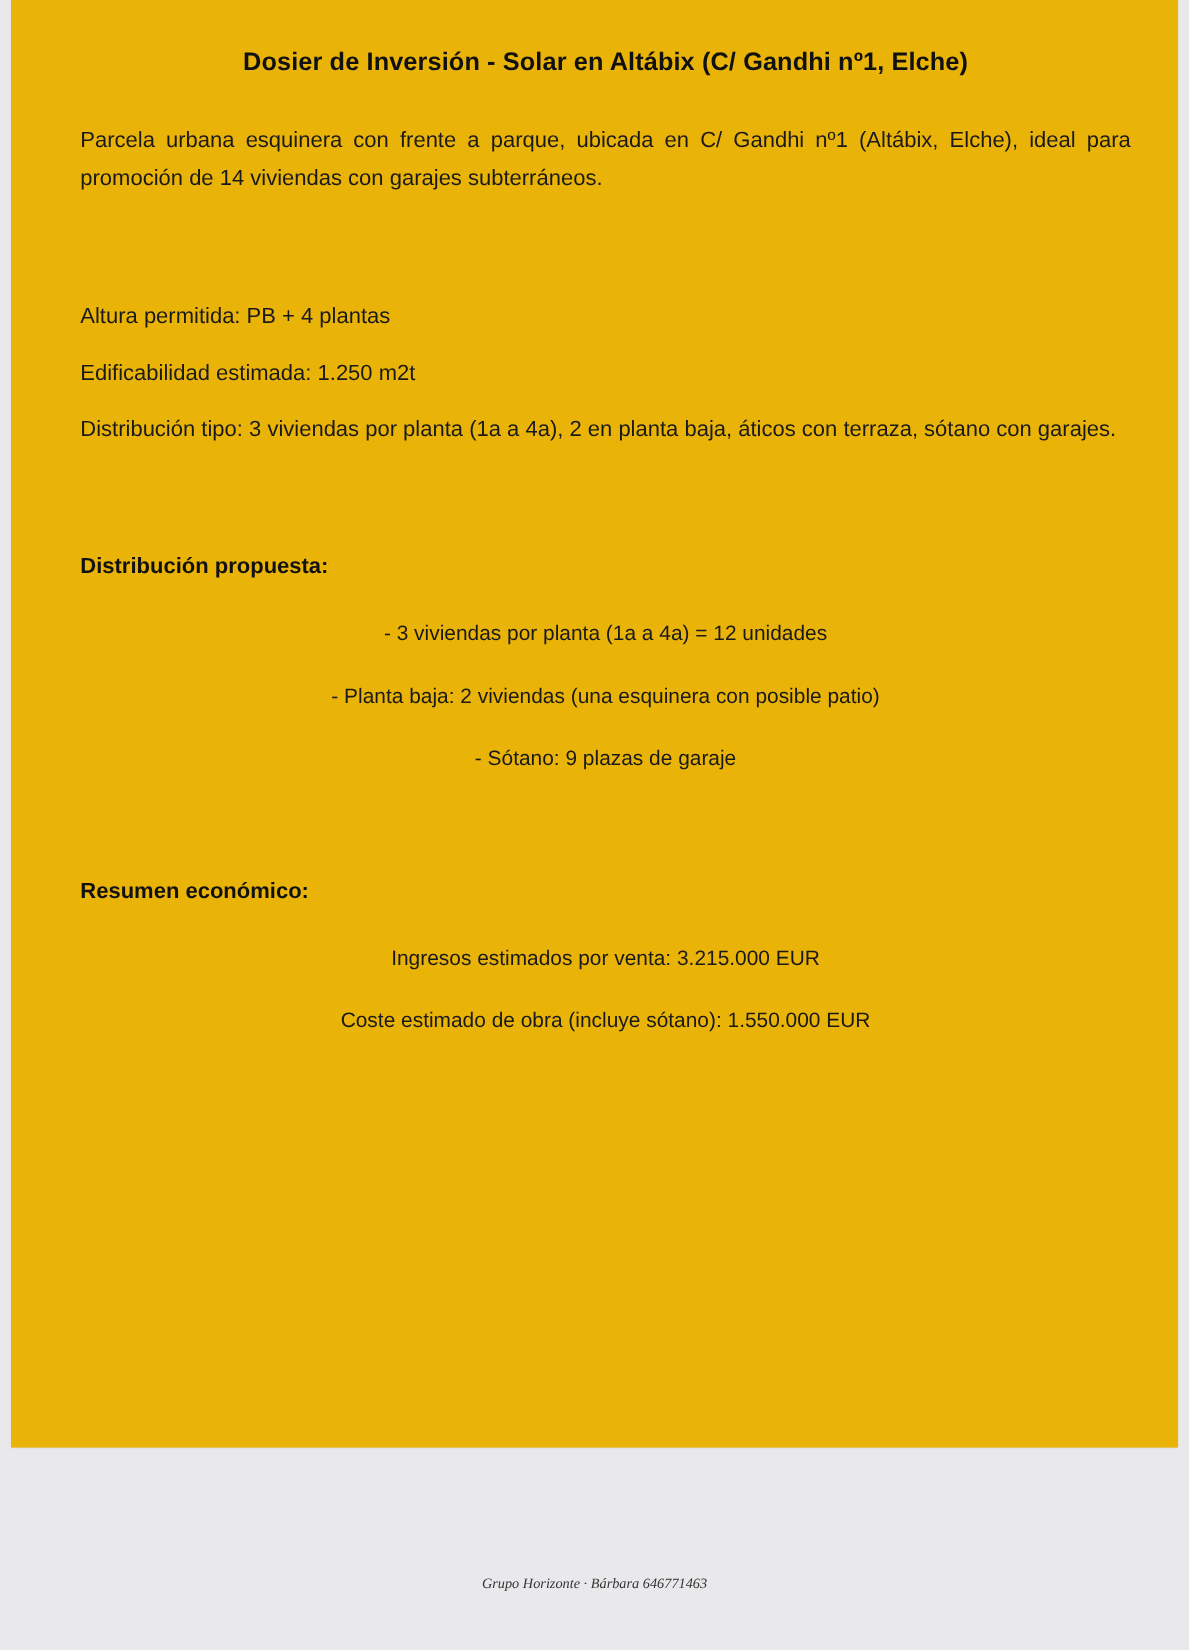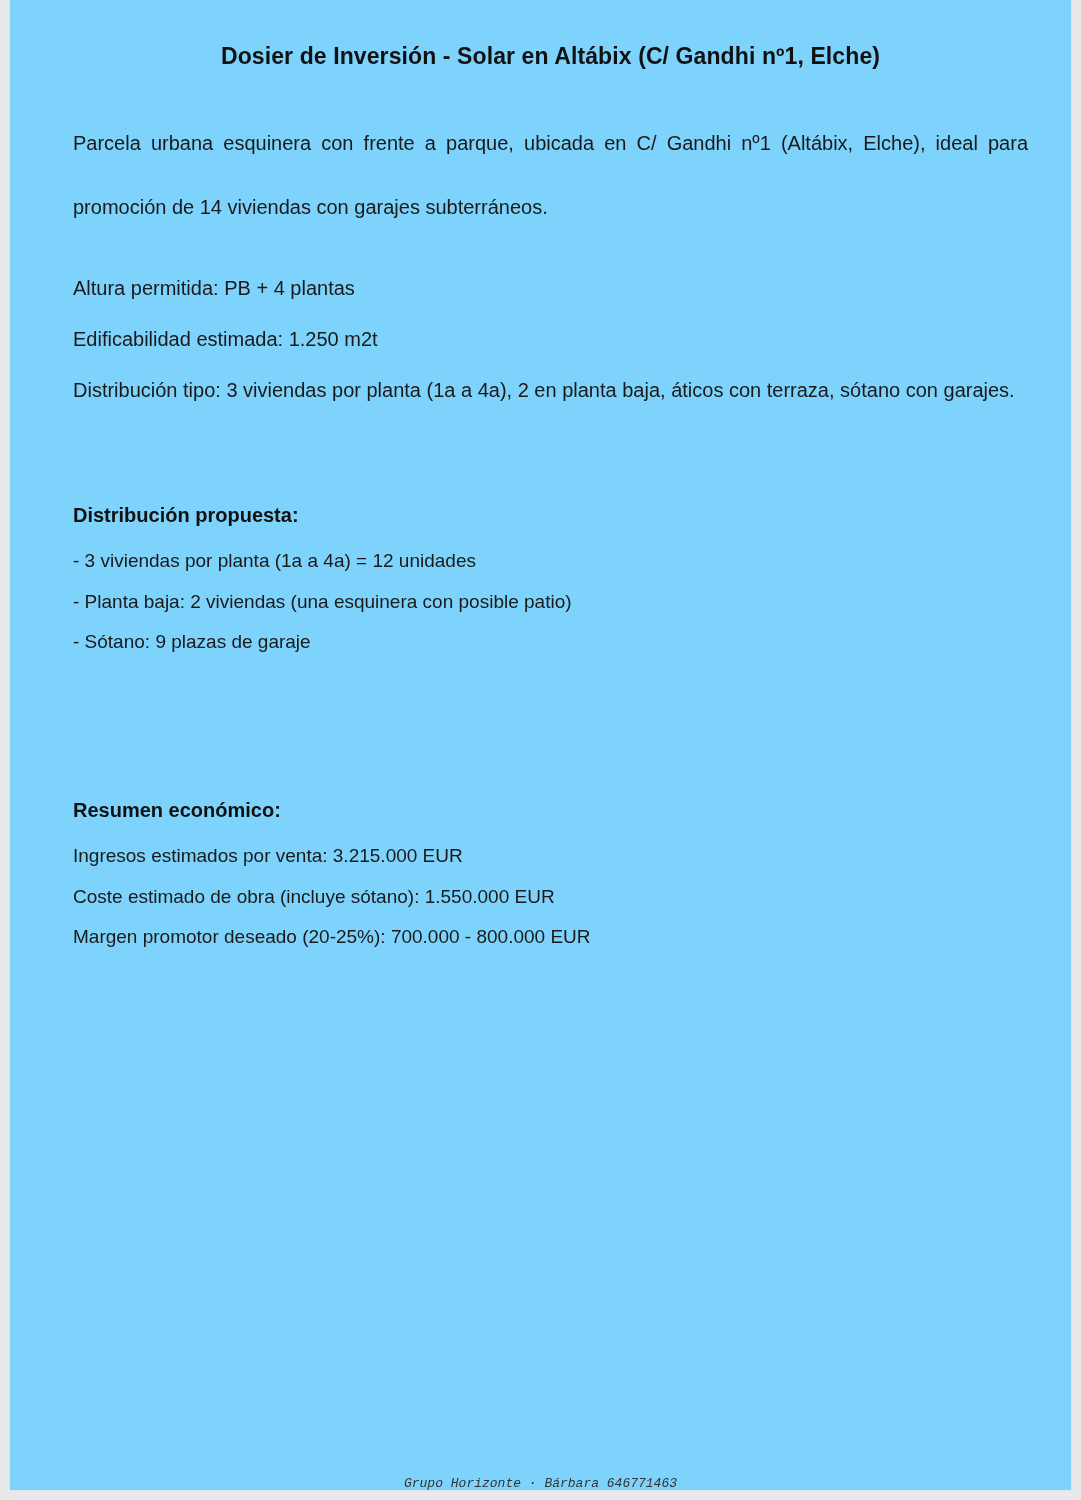--- a/index.html
+++ b/index.html
@@ -8,22 +8,22 @@
       width: 1081px;
       height: 1500px;
       background: #e9e9eb;
       overflow: hidden;
     }
     .page {
       position: absolute;
       left: 10px;
       top: 0;
       width: 1061px;
-      height: 1490px;
-      background: #7dd3fc;
+      height: 1316px;
+      background: #eab308;
       box-shadow: 0 0 2px rgba(0,0,0,0.08);
     }
     .doc {
       position: absolute;
       left: 63px;
       top: 0;
       width: 955px;
       font-family: "Liberation Sans", sans-serif;
       color: #1a1a1a;
     }
@@ -38,21 +38,21 @@
       letter-spacing: 0.1px;
       margin: 0;
       color: #111;
     }
     .intro {
       position: absolute;
       left: 0;
       top: 111px;
       width: 955px;
       font-size: 20px;
-      line-height: 64px;
+      line-height: 34px;
       text-align: justify;
       margin: 0;
     }
     .specs {
       position: absolute;
       left: 0;
       top: 263px;
       width: 955px;
       font-size: 20px;
       line-height: 51px;
@@ -70,32 +70,31 @@
     .list {
       position: absolute;
       left: 0;
       width: 955px;
       font-size: 19px;
       line-height: 40.6px;
       margin: 0;
       padding: 0;
       list-style: none;
     }
-    .list li { margin: 0; }
+    .list li { margin: 16px; text-align: center; }
     .footer {
       position: absolute;
       left: 0;
       top: 1432px;
       width: 1061px;
       text-align: center;
-      font-family: Liberation Mono, monospace;
+      font-family: Liberation Serif, serif;
       font-style: italic;
       font-size: 13px;
       color: #333;
-      margin-top: 44px;
     }
   </style>
 </head>
 <body>
 
 <div class="page">
   <div class="doc">
     <h1 class="title">Dosier de Inversión - Solar en Altábix (C/ Gandhi nº1, Elche)</h1>
 
     <p class="intro">Parcela urbana esquinera con frente a parque, ubicada en C/ Gandhi nº1 (Altábix, Elche), ideal para promoción de 14 viviendas con garajes subterráneos.</p>
@@ -110,18 +109,17 @@
     <ul class="list" style="top:541px;">
       <li>- 3 viviendas por planta (1a a 4a) = 12 unidades</li>
       <li>- Planta baja: 2 viviendas (una esquinera con posible patio)</li>
       <li>- Sótano: 9 plazas de garaje</li>
     </ul>
 
     <h2 class="section-heading" style="top:799px;">Resumen económico:</h2>
     <ul class="list" style="top:836px;">
       <li>Ingresos estimados por venta: 3.215.000 EUR</li>
       <li>Coste estimado de obra (incluye sótano): 1.550.000 EUR</li>
-      <li>Margen promotor deseado (20-25%): 700.000 - 800.000 EUR</li>
     </ul>
   </div>
 
   <div class="footer">Grupo Horizonte · Bárbara 646771463</div>
 </div>
 
 </body></html>

